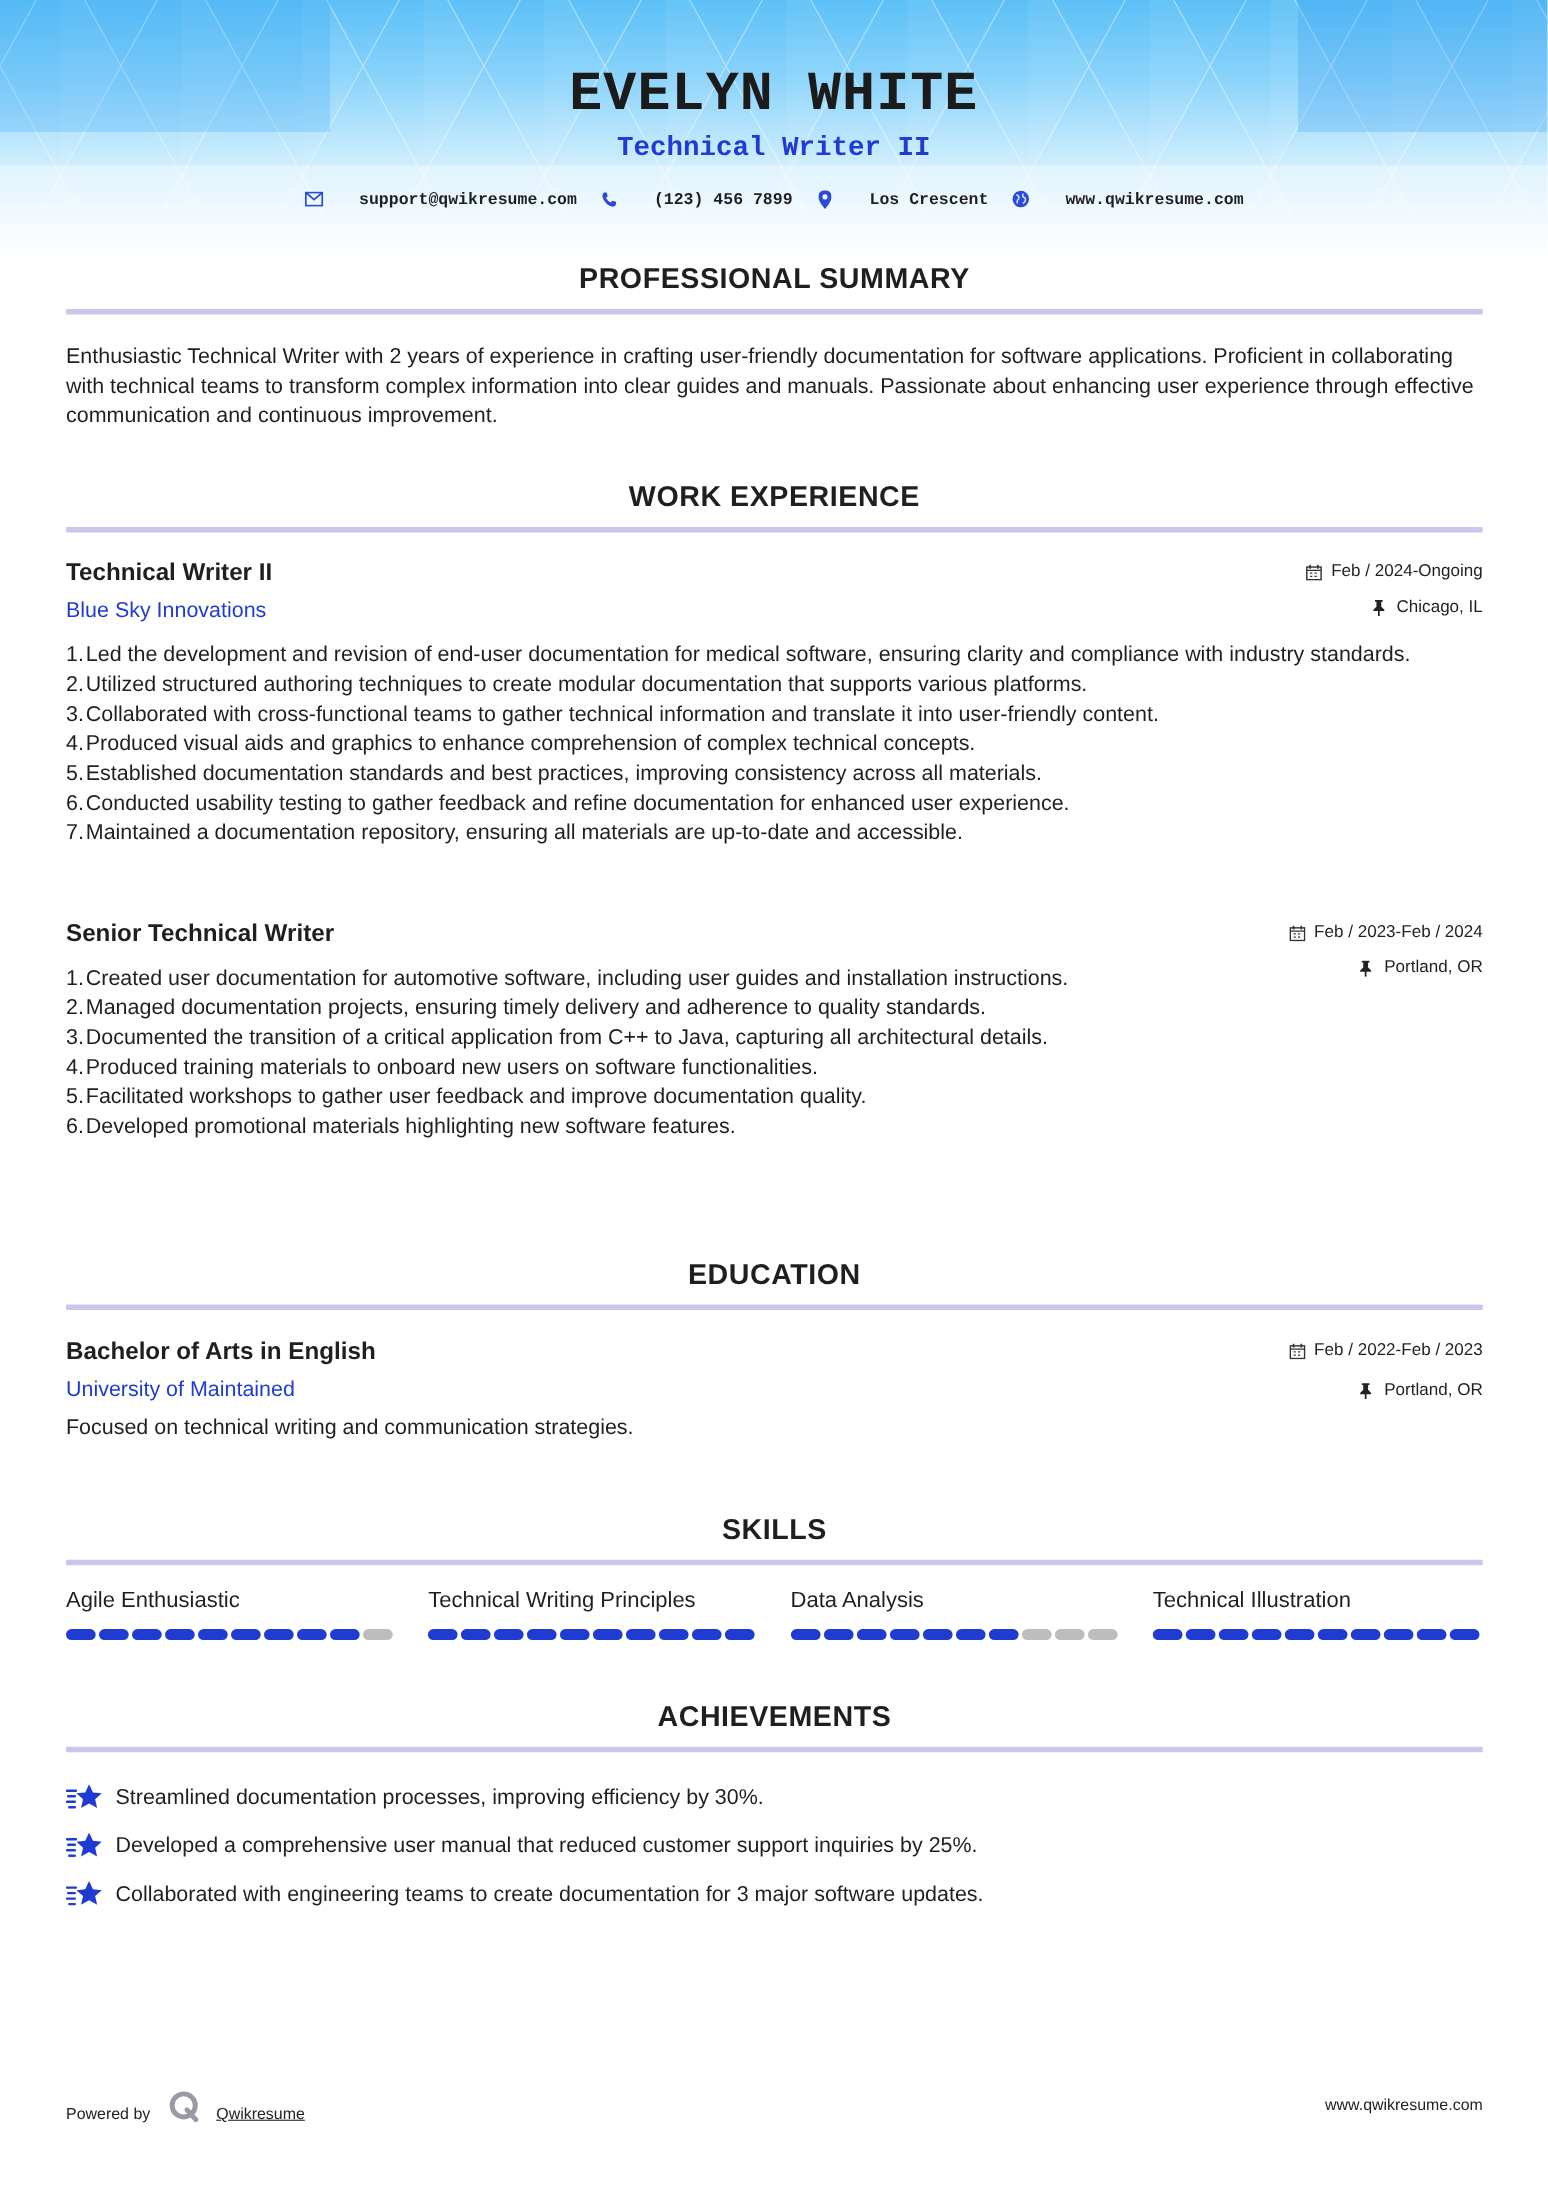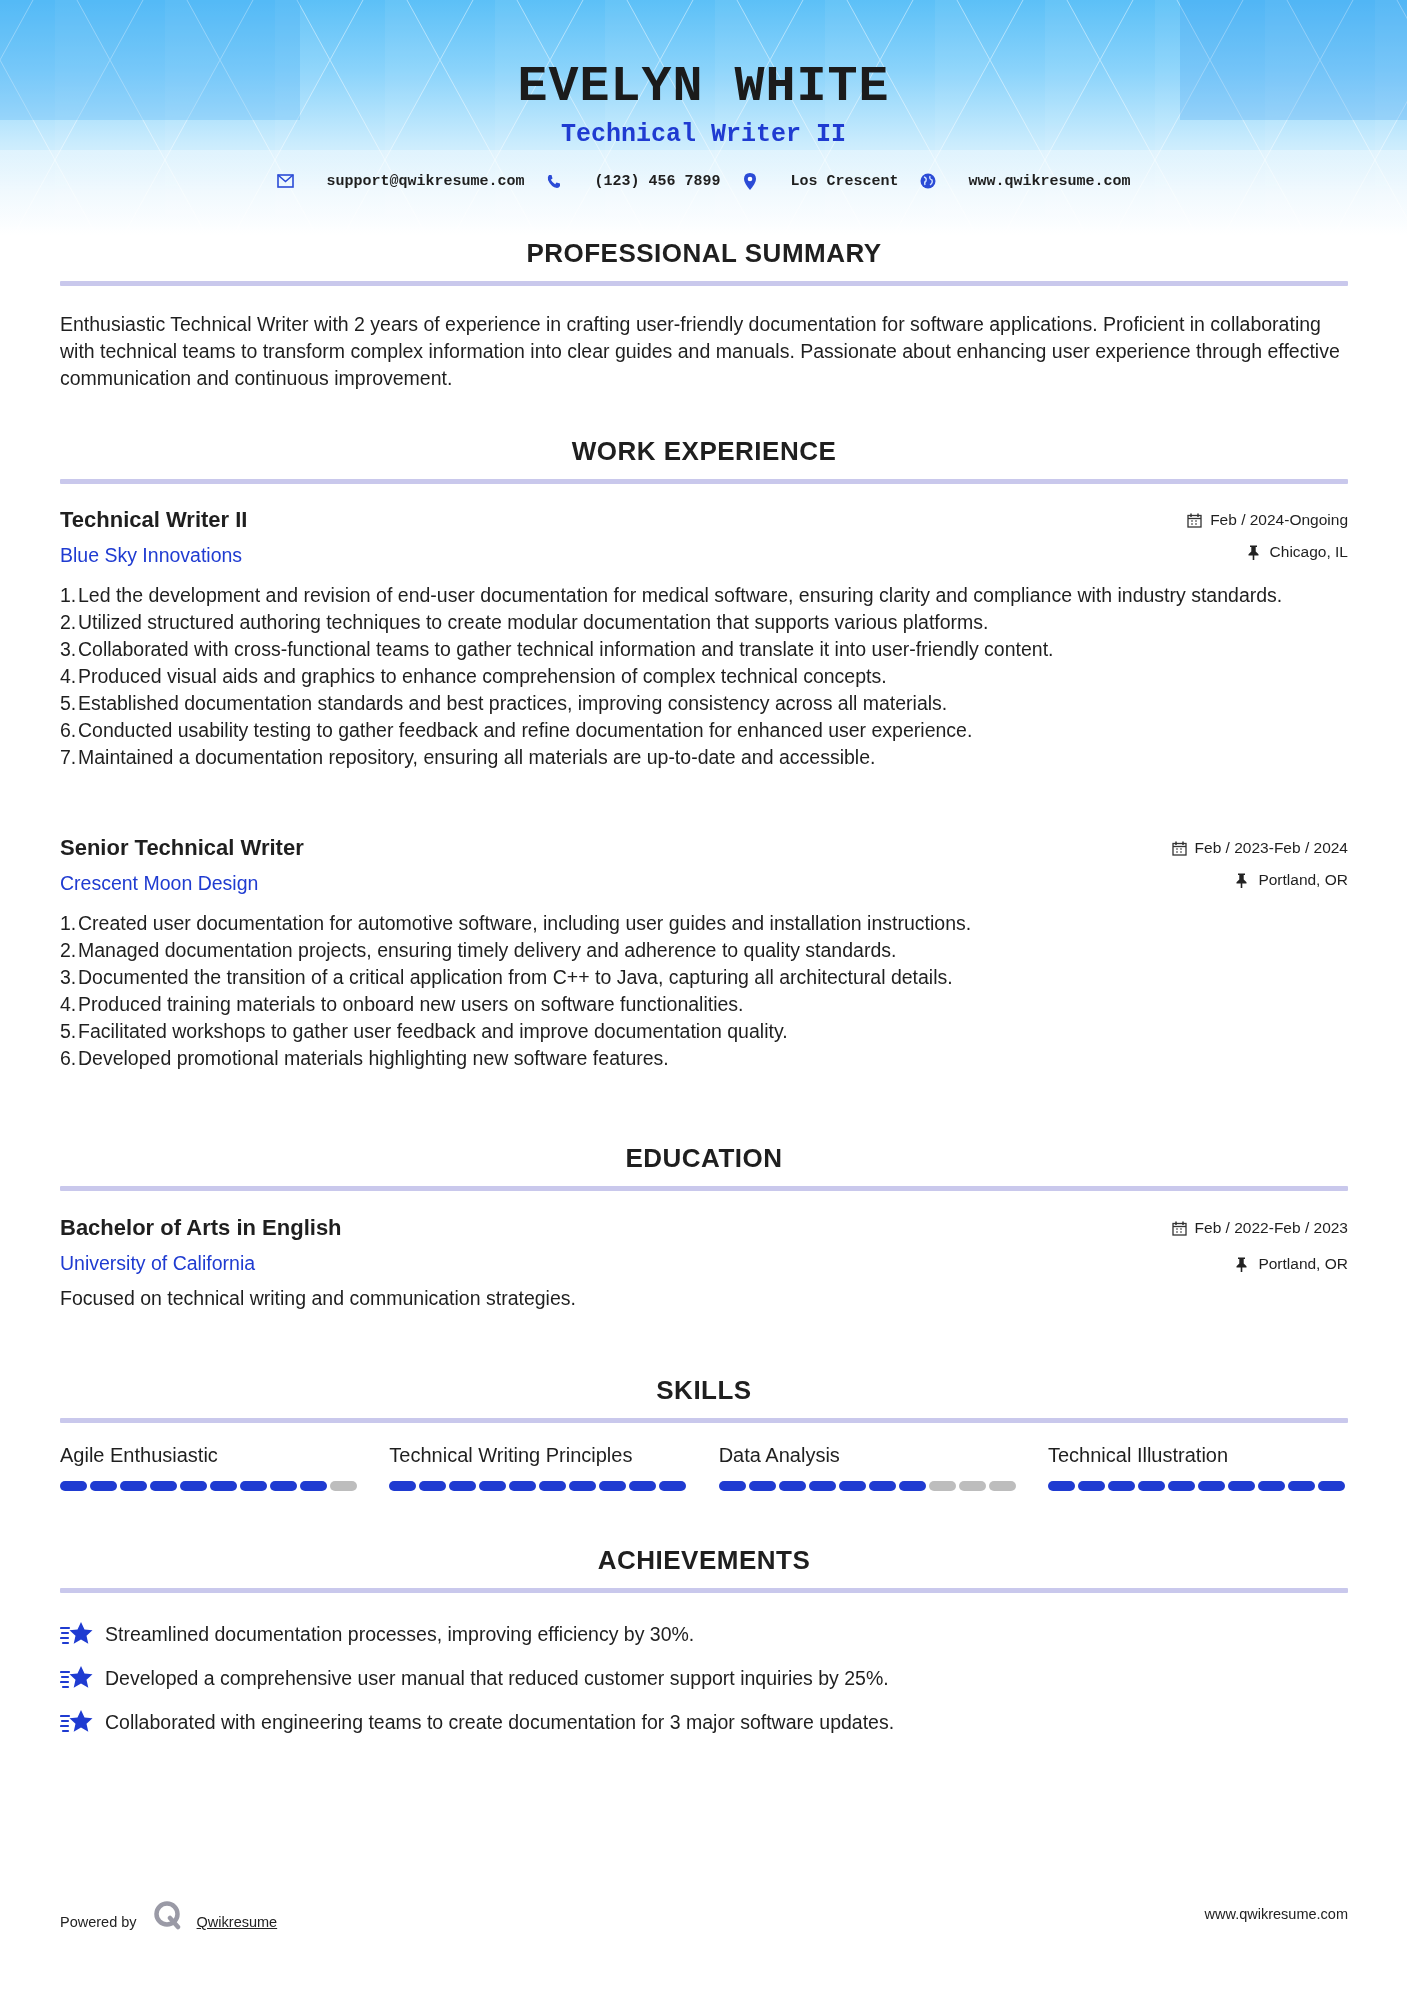--- a/index.html
+++ b/index.html
@@ -181,21 +181,20 @@
       </li>
     <li>
         <span class="num">7.</span>
         <span>Maintained a documentation repository, ensuring all materials are up-to-date and accessible.</span>
       </li>
   </ol>
 </div>
 
 <div class="job" style="top:835px;">
   <div class="job-title">Senior Technical Writer</div>
-  <div class="job-org">Crescent Moon Design</div>
   <div class="job-meta">
     <div class="row">
       <span class="mi">
         <svg width="15" height="15" viewBox="0 0 15 15">
             <rect x="1" y="2.5" width="13" height="11.5" fill="none" stroke="#333" stroke-width="1.3"></rect>
             <line x1="1" y1="5.5" x2="14" y2="5.5" stroke="#333" stroke-width="1.3"></line>
             <line x1="4" y1="0.5" x2="4" y2="4" stroke="#333" stroke-width="1.5"></line>
             <line x1="11" y1="0.5" x2="11" y2="4" stroke="#333" stroke-width="1.5"></line>
             <path d="M4 8h2M8 8h2M4 11h2M8 11h2" stroke="#333" stroke-width="1.2"></path>
           </svg>
@@ -239,21 +238,21 @@
   </ol>
 </div>
 
 <div class="section" style="top:1143px;">
   <div class="sec-title">EDUCATION</div>
   <div class="sec-rule"></div>
 </div>
 
 <div class="job" style="top:1215px;">
   <div class="job-title">Bachelor of Arts in English</div>
-  <div class="job-org">University of California</div>
+  <div class="job-org">University of Maintained</div>
   <div class="job-meta">
     <div class="row">
       <span class="mi">
         <svg width="15" height="15" viewBox="0 0 15 15">
             <rect x="1" y="2.5" width="13" height="11.5" fill="none" stroke="#333" stroke-width="1.3"></rect>
             <line x1="1" y1="5.5" x2="14" y2="5.5" stroke="#333" stroke-width="1.3"></line>
             <line x1="4" y1="0.5" x2="4" y2="4" stroke="#333" stroke-width="1.5"></line>
             <line x1="11" y1="0.5" x2="11" y2="4" stroke="#333" stroke-width="1.5"></line>
             <path d="M4 8h2M8 8h2M4 11h2M8 11h2" stroke="#333" stroke-width="1.2"></path>
           </svg>

